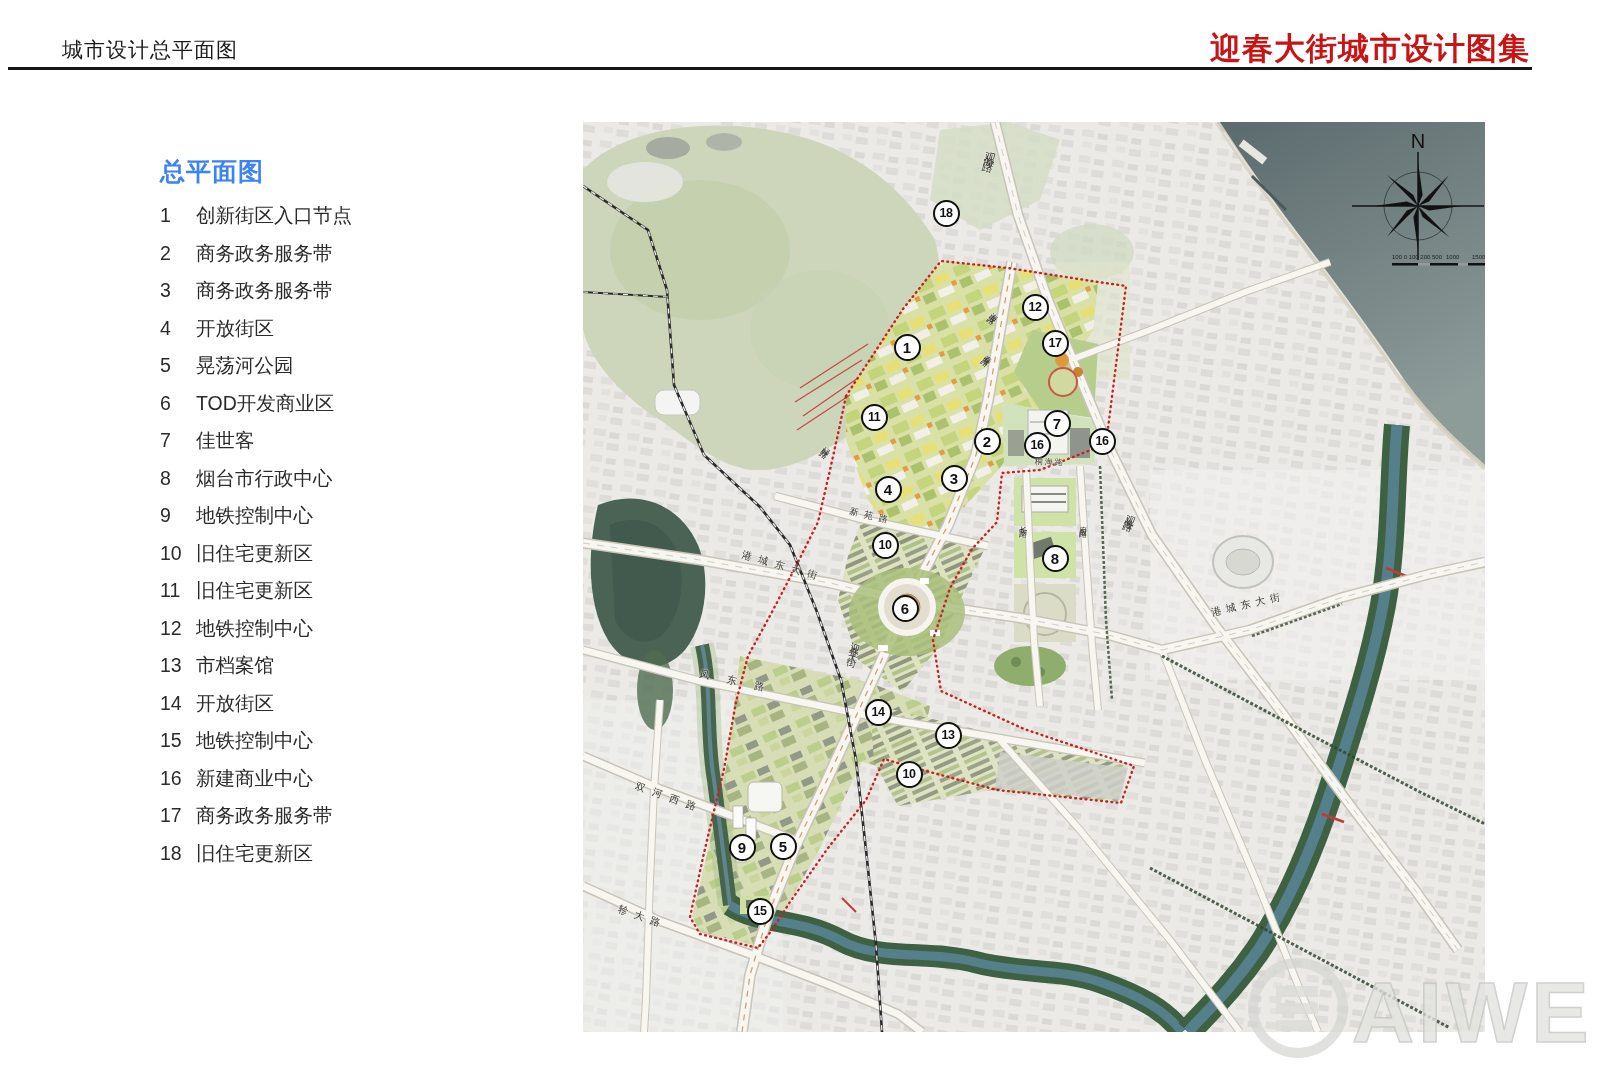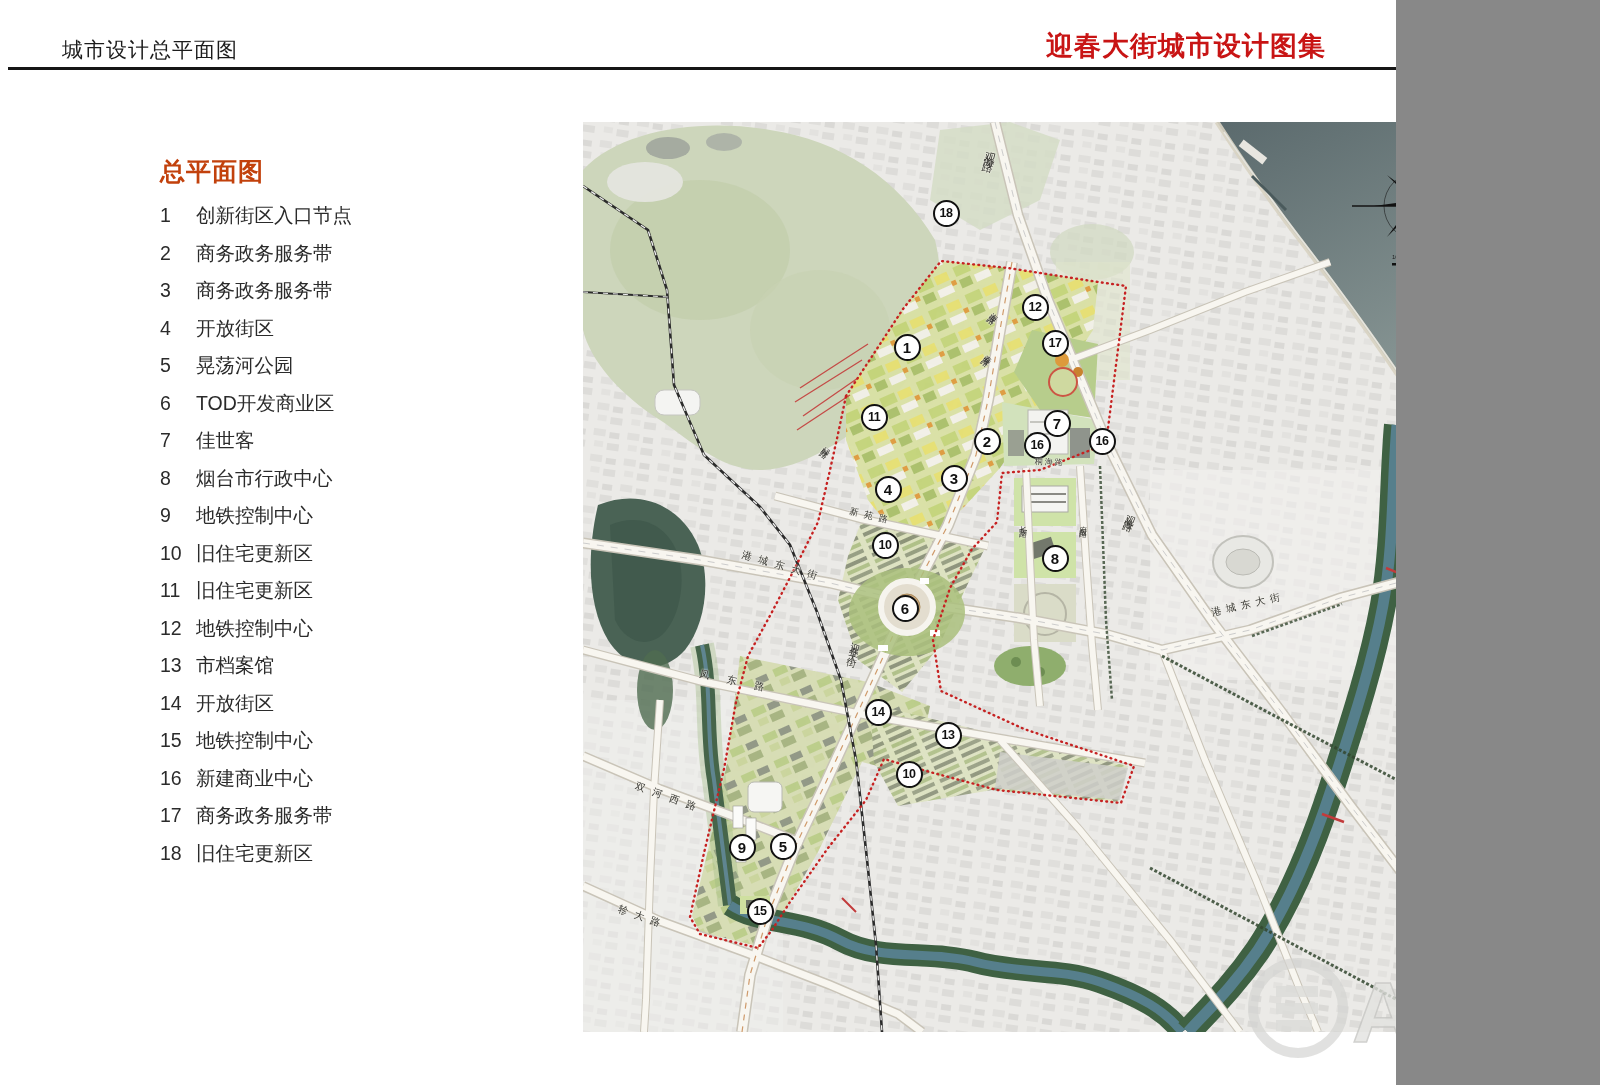--- a/index.html
+++ b/index.html
@@ -1,24 +1,24 @@
 <!DOCTYPE html>
 <html><head>
 <meta charset="utf-8">
 <style>
   html,body{margin:0;padding:0;background:#888;}
-  .page{position:relative;width:1396px;height:1085px;background:#ffffff;overflow:hidden;
+  .page{position:relative;width:1600px;height:1085px;background:#ffffff;overflow:hidden;
         font-family:"Liberation Sans","DejaVu Sans",sans-serif;}
   
   .hdr-left{position:absolute;left:62px;top:36px;font-size:21px;color:#1c1c1c;letter-spacing:1px;}
-  .hdr-right{position:absolute;right:70px;top:28px;font-size:27px;font-weight:bold;color:#c81414;letter-spacing:1px;}
+  .hdr-right{position:absolute;right:70px;top:28px;font-size:31px;font-weight:bold;color:#c81414;letter-spacing:1px;}
   .hdr-rule{position:absolute;left:8px;top:67px;width:1524px;height:3px;background:#161616;}
   
   .legend{position:absolute;left:160px;top:155px;width:360px;}
-  .legend h2{margin:0 0 14px 0;font-size:25px;font-weight:bold;color:#c2410c;letter-spacing:1px;}
+  .legend h2{margin:0 0 14px 0;font-size:25px;font-weight:bold;color:#3b82f6;letter-spacing:1px;}
   .legend ol{list-style:none;margin:0;padding:0;}
   .legend li{display:flex;align-items:baseline;height:37.5px;font-size:19.5px;color:#2b2b2b;}
   .legend .num{width:36px;flex:0 0 36px;}
   
   .map{position:absolute;left:583px;top:122px;width:902px;height:910px;}
   .map svg.base{position:absolute;left:0;top:0;width:902px;height:910px;display:block;}
   .mk{position:absolute;width:27px;height:27px;border-radius:50%;background:#ffffff;border:2.4px solid #111;
       box-sizing:border-box;display:flex;align-items:center;justify-content:center;
       font-size:15px;font-weight:bold;color:#111;line-height:1;}
   .mk.two{font-size:12.5px;letter-spacing:-0.5px;}

